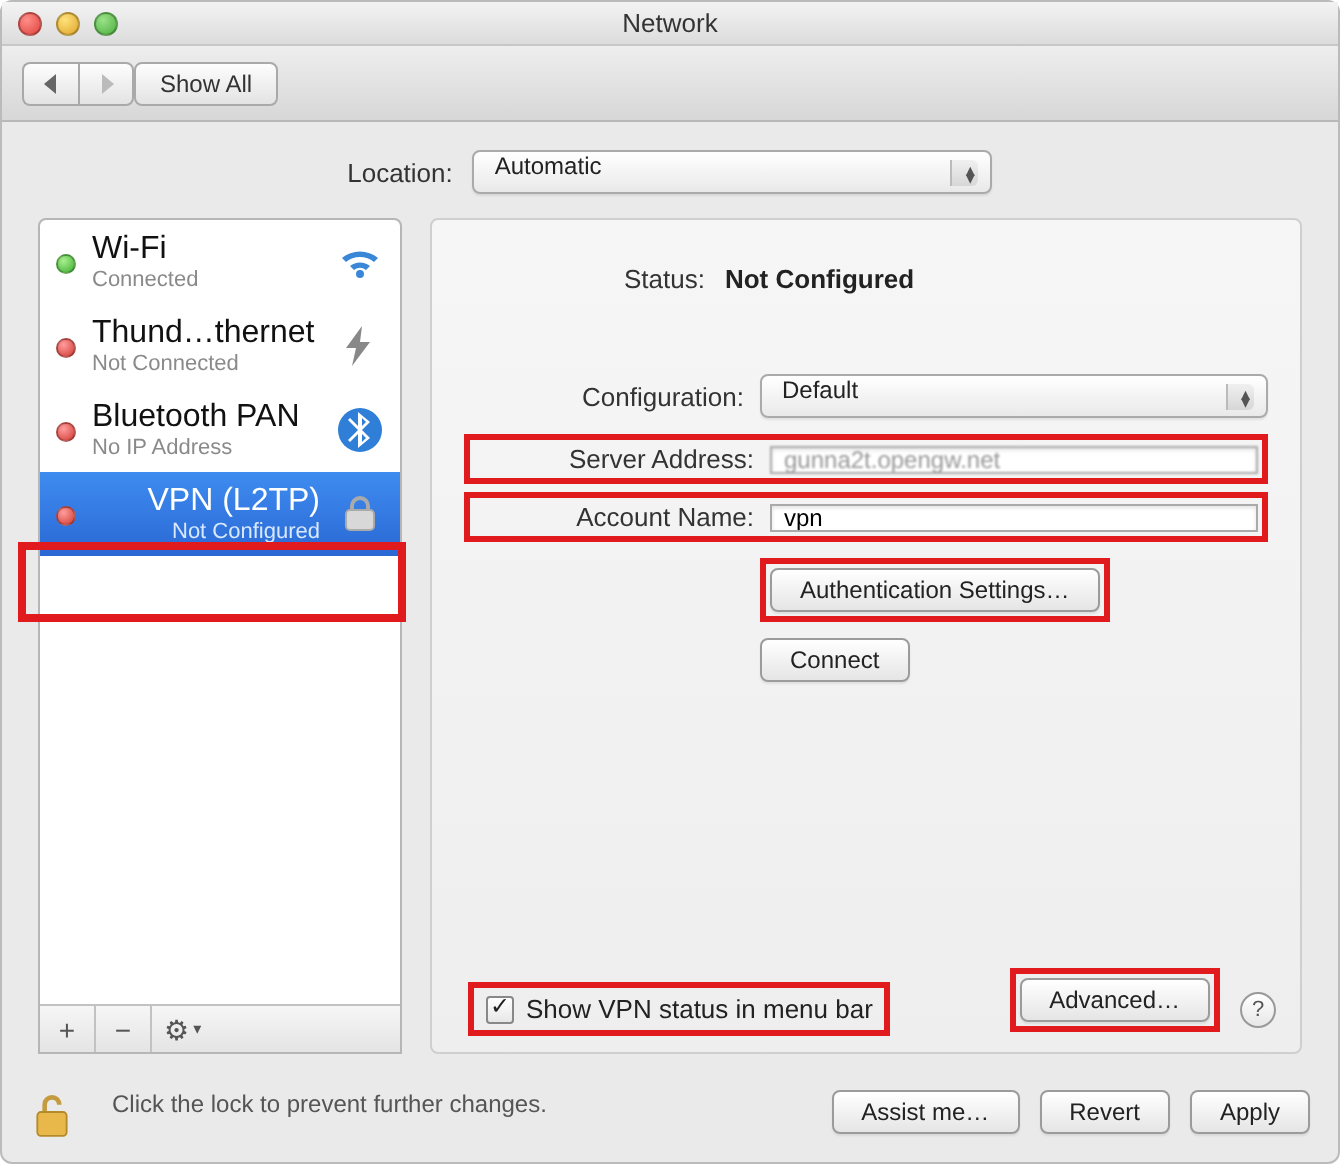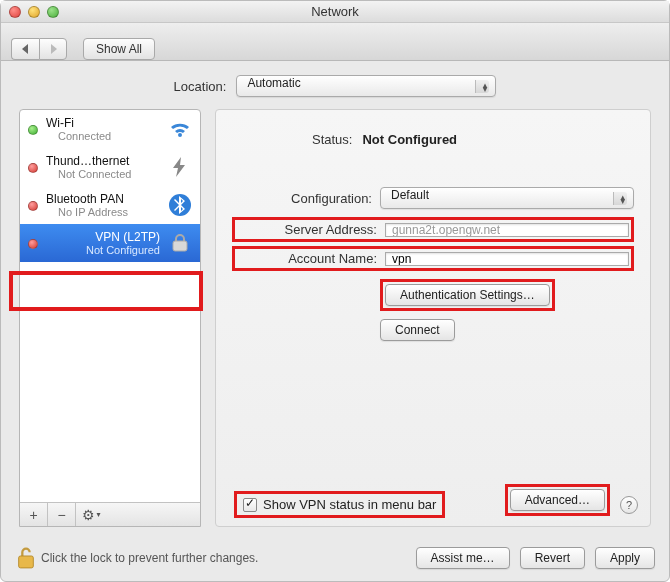--- a/index.html
+++ b/index.html
@@ -36,21 +36,21 @@
   .dot.green{background:radial-gradient(circle at 35% 30%,#9be28a,#4caf3c);}
   .title {
     position:absolute; left:0; right:0; text-align:center;
     font-size:13px; color:#333;
     pointer-events:none;
   }
   .toolbar {
     height:38px;
     background:linear-gradient(#eeeeee,#d7d7d7);
     border-bottom:1px solid #b8b8b8;
-    display:flex; align-items:flex-end; padding:0 10px; gap:16px;
+    display:flex; align-items:center; padding:0 10px; gap:0;
   }
   .nav-seg { display:flex; }
   .seg-btn {
     width:28px;height:22px;
     background:linear-gradient(#fdfdfd,#e3e3e3);
     border:1px solid #a9a9a9;
     display:flex;align-items:center;justify-content:center;
     font-size:11px;color:#555;
   }
   .seg-btn.left{border-radius:4px 0 0 4px;border-right:none;}
@@ -101,22 +101,22 @@
     display:flex;align-items:center;gap:8px;
     padding:6px 8px;
     border-bottom:none;
     position:relative;
   }
   .svc .dot2{width:10px;height:10px;border-radius:5px;flex:0 0 10px;margin-top:2px;
     border:1px solid rgba(0,0,0,.25);}
   .svc .d-green{background:radial-gradient(circle at 35% 30%,#a8f08c,#3fae34);}
   .svc .d-red{background:radial-gradient(circle at 35% 30%,#ff9d9d,#d23a32);}
   .svc .text{flex:1;min-width:0;}
-  .svc .name{font-size:12px;color:#111;white-space:nowrap;overflow:hidden;text-overflow:ellipsis;}
-  .svc .sub{font-size:11px;color:#8a8a8a;white-space:nowrap;overflow:hidden;text-overflow:ellipsis;margin-left:12px;}
+  .svc .name{font-size:16px;color:#111;white-space:nowrap;overflow:hidden;text-overflow:ellipsis;}
+  .svc .sub{font-size:11px;color:#8a8a8a;white-space:nowrap;overflow:hidden;text-overflow:ellipsis;}
   .svc .icon{width:24px;height:24px;flex:0 0 24px;}
   .svc.selected{
     background:linear-gradient(#3e8cf0,#2a68d4);
     text-align:right;
   }
   .svc.selected .name{color:#fff;}
   .svc.selected .sub{color:#d8e8ff;}
   .wifi-ic svg, .tb-ic svg, .bt-ic svg, .vpn-ic svg{width:24px;height:24px;}
   .list-tools{
     height:24px;border-top:1px solid #c2c2c2;
@@ -171,21 +171,21 @@
   .help{
     width:18px;height:18px;border:1px solid #999;border-radius:9px;
     display:flex;align-items:center;justify-content:center;font-size:11px;color:#555;
     background:linear-gradient(#fff,#e7e7e7);
     position:absolute;right:12px;bottom:12px;
   }
   .advanced-wrap{position:absolute;right:40px;bottom:10px;}
 
   .bottom-bar{
     position:absolute;bottom:10px;left:14px;right:14px;
-    display:flex;align-items:center;gap:4px;
+    display:flex;gap:19px;
   }
   .lock-ic{width:22px;height:26px;}
   .lock-txt{flex:1;color:#555;font-size:12px;}
   .footer-btns{display:flex;gap:10px;}
 
   
   .hl{border:3px solid #e11b1d;padding:2px;}
   .row-hl{margin:4px 0;}
   .sidebar-hl{position:absolute; left:8px; top:270px; width:194px; height:40px; border:4px solid #e11b1d; pointer-events:none;}
 </style>

